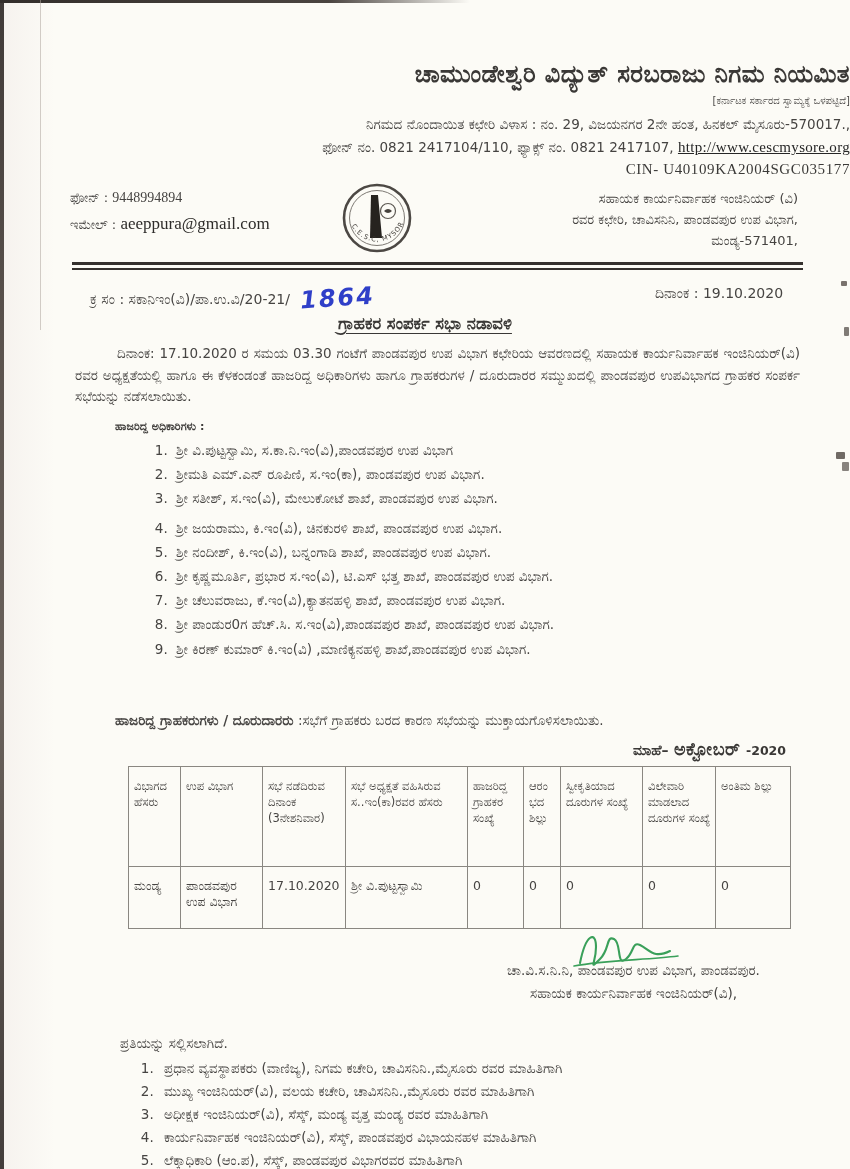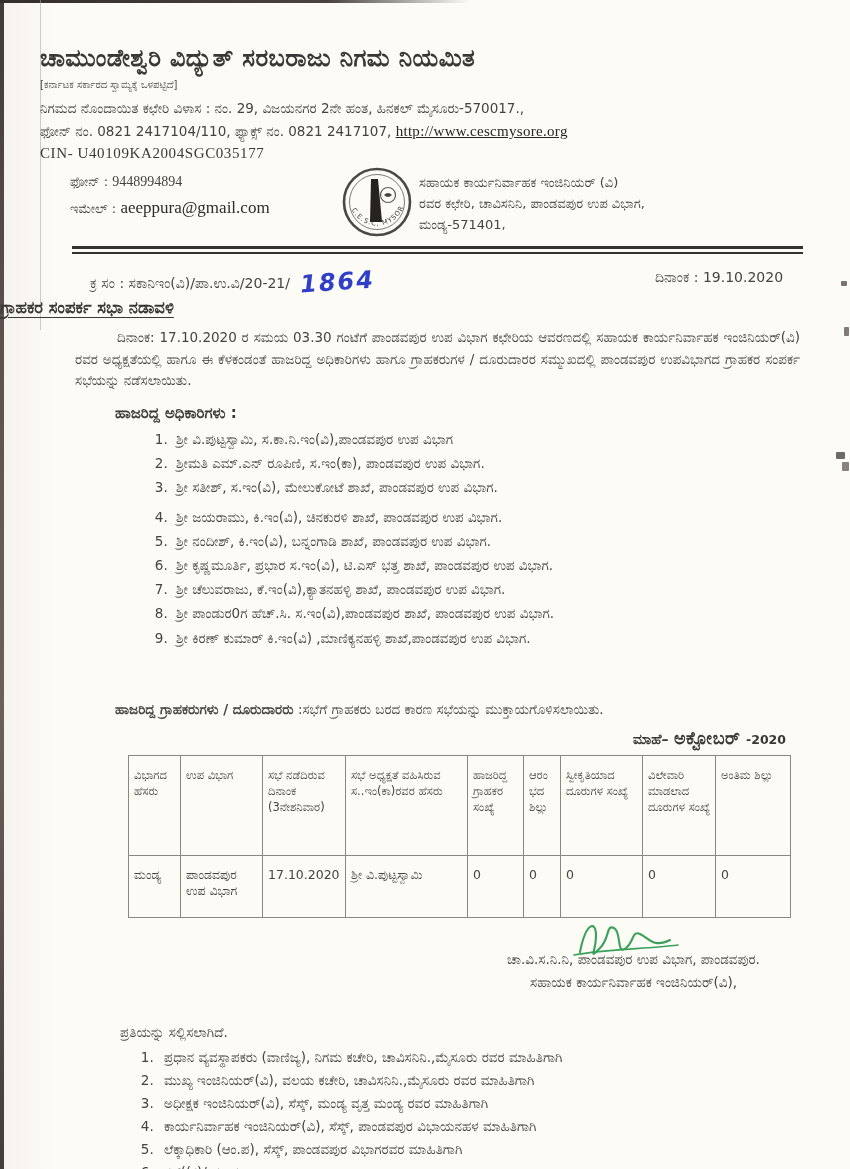--- a/index.html
+++ b/index.html
@@ -21,56 +21,56 @@
   .crease{position:absolute;left:40px;top:0;width:1px;height:330px;background:rgba(175,165,158,.55);}
   .mark{position:absolute;background:#57504b;border-radius:1px;}
   .mark.m1{left:841px;top:281px;width:6px;height:5px;opacity:.8;}
   .mark.m2{left:844px;top:327px;width:5px;height:9px;opacity:.75;}
   .mark.m3{left:836px;top:452px;width:9px;height:7px;opacity:.85;}
   .mark.m4{left:842px;top:462px;width:7px;height:9px;opacity:.7;}
 
   .content{position:absolute;left:0;top:0;width:850px;}
 
   
-  .hdr{text-align:left;padding-top:44px;margin-left:40px;}
+  .hdr{text-align:right;padding-top:60px;margin-left:40px;}
   .org-name{font-size:24px;font-weight:bold;color:#3a3836;letter-spacing:.4px;}
   .govt-note{font-size:10px;margin-top:7px;color:#4c4a48;}
   .reg-addr{font-size:13.5px;margin-top:9px;color:#454341;}
   .phone-line{font-size:13.5px;margin-top:6px;color:#454341;}
   .website{font-family:"Liberation Serif","DejaVu Serif",serif;font-size:15px;
     text-decoration:underline;color:#262626;letter-spacing:.3px;}
   .cin{font-family:"Liberation Serif","DejaVu Serif",serif;font-size:15px;margin-top:5px;
     color:#3b3a38;letter-spacing:.6px;}
 
   .contact-row{display:flex;margin:4px 52px 0 70px;align-items:flex-start;}
   .contact-left{width:265px;text-align:left;font-size:13px;color:#454341;}
   .contact-left .row{margin-top:8px;}
   .latin-serif{font-family:"Liberation Serif","DejaVu Serif",serif;}
   .email-val{font-size:17px;color:#2e2c2a;}
   .phone-val{font-size:14px;}
   .logo-wrap{width:84px;display:flex;justify-content:center;}
-  .office-right{flex:1;text-align:left;font-size:13px;line-height:21px;color:#454341;padding-top:6px;}
+  .office-right{flex:1;text-align:right;font-size:13px;line-height:21px;color:#454341;padding-top:6px;}
 
   .double-rule{margin:8px 47px 0 72px;height:3px;
     border-top:3px solid #35312e;border-bottom:2px solid #35312e;}
 
   
   .ref-row{position:relative;margin:12px 0 0 90px;font-size:14px;color:#464442;height:30px;}
   .handwritten{display:inline-block;font-size:24px;color:#2f3fc8;font-style:italic;
     letter-spacing:2px;transform:rotate(-4deg) translateY(2px);margin-left:6px;
     font-weight:bold;}
   .date-span{position:absolute;left:565px;top:3px;}
 
-  .subject{text-align:left;font-size:16.5px;font-weight:bold;color:#3a3836;
+  .subject{text-align:center;font-size:16.5px;font-weight:bold;color:#3a3836;
     text-decoration:underline;text-underline-offset:4px;margin-top:2px;}
 
   .body-para{margin:10px 50px 0 75px;text-indent:42px;text-align:justify;
     font-size:13.5px;line-height:21.5px;color:#464442;}
 
-  .attendees-head{margin:12px 0 0 115px;font-weight:bold;font-size:15px;color:#3d3b39;}
+  .attendees-head{margin:12px 0 0 115px;font-weight:bold;font-size:11px;color:#3d3b39;}
   ol.attendees{margin:9px 0 0 0;padding-left:172px;font-size:13.5px;color:#464442;}
   ol.attendees li{margin-bottom:7px;padding-left:4px;}
   ol.attendees li:nth-child(4){margin-top:13px;}
   ol.attendees li:nth-child(9){margin-top:8px;}
 
   .customers-line{margin:54px 0 0 115px;font-size:13.5px;color:#464442;}
   .customers-line .lead{font-weight:bold;}
 
   .month-line{text-align:right;margin:10px 64px 0 0;color:#3a3836;font-weight:bold;}
   .month-prefix{font-size:14px;}

